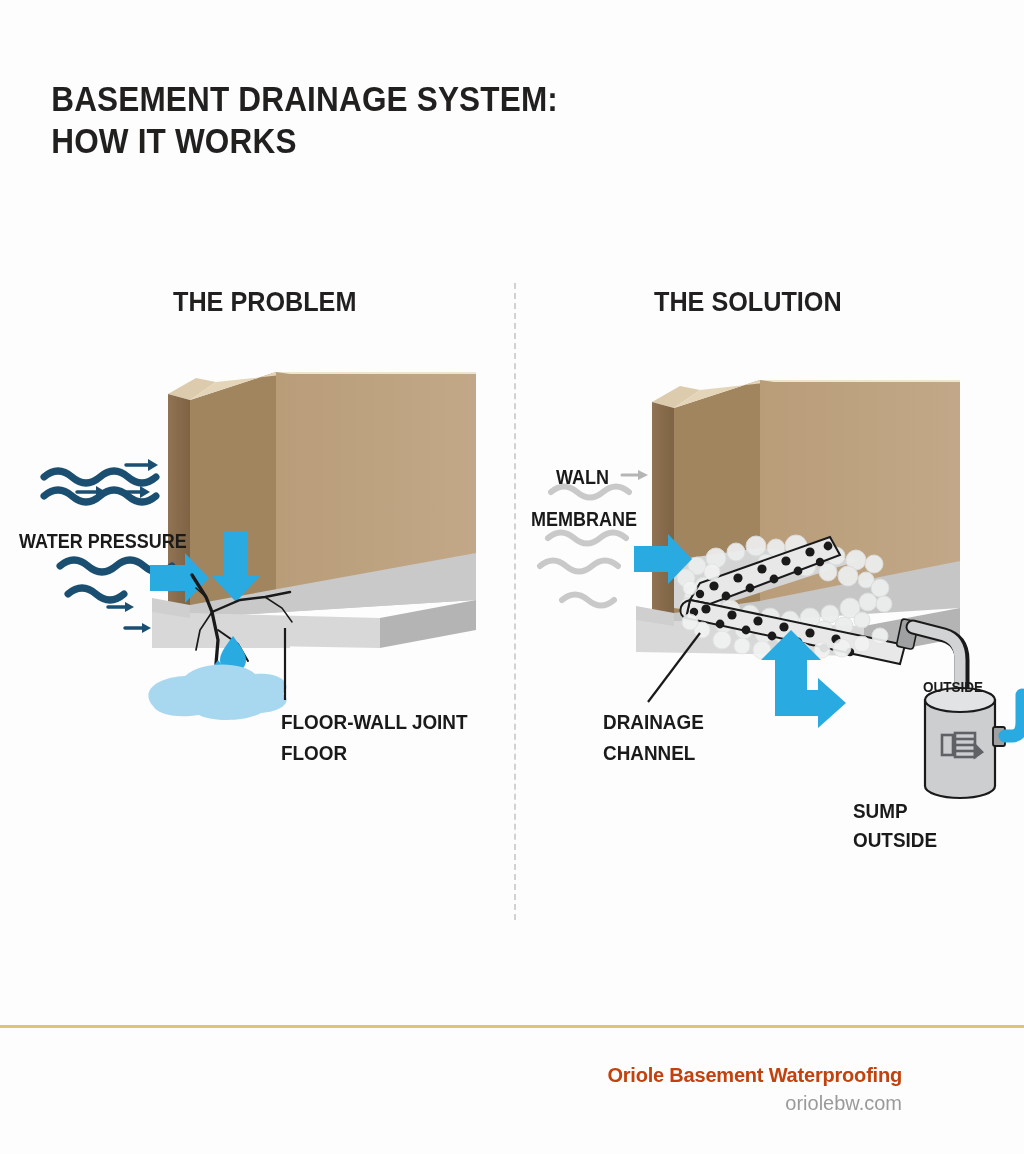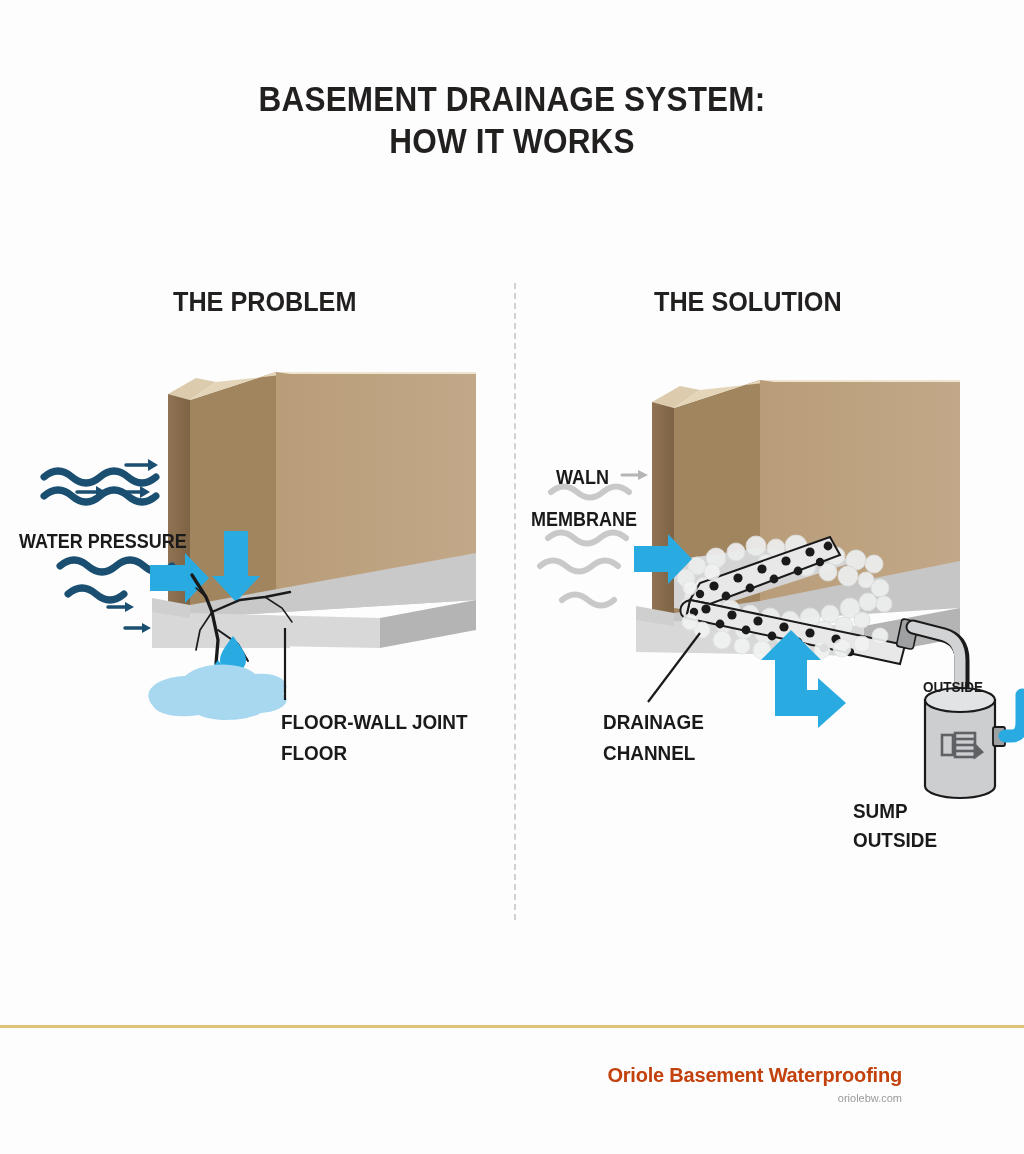--- a/index.html
+++ b/index.html
@@ -18,21 +18,21 @@
     background: #fdfdfd;
     overflow: hidden;
   }
 
   
   .title-block {
     position: absolute;
     top: 78px;
     left: 0;
     width: 1024px;
-    text-align: center;
+    text-align: left;
   }
   .title-line {
     font-family: "Liberation Sans Narrow", "Liberation Sans", sans-serif;
     font-weight: bold;
     font-size: 35px;
     letter-spacing: 0.2px;
     color: #221f1f;
     line-height: 1.20;
     transform: scaleX(0.90);
     transform-origin: center;
@@ -99,21 +99,21 @@
     right: 122px;
     font-size: 20px;
     font-weight: bold;
     color: #c2410c;
     letter-spacing: -0.2px;
   }
   #footer-site {
     position: absolute;
     top: 1092px;
     right: 122px;
-    font-size: 11px;
+    font-size: 20px;
     color: #9a9a9a;
   }
 
   svg { display: block; }
   .svg-layer {
     position: absolute;
     top: 0;
     left: 0;
     width: 1024px;
     height: 1154px;

